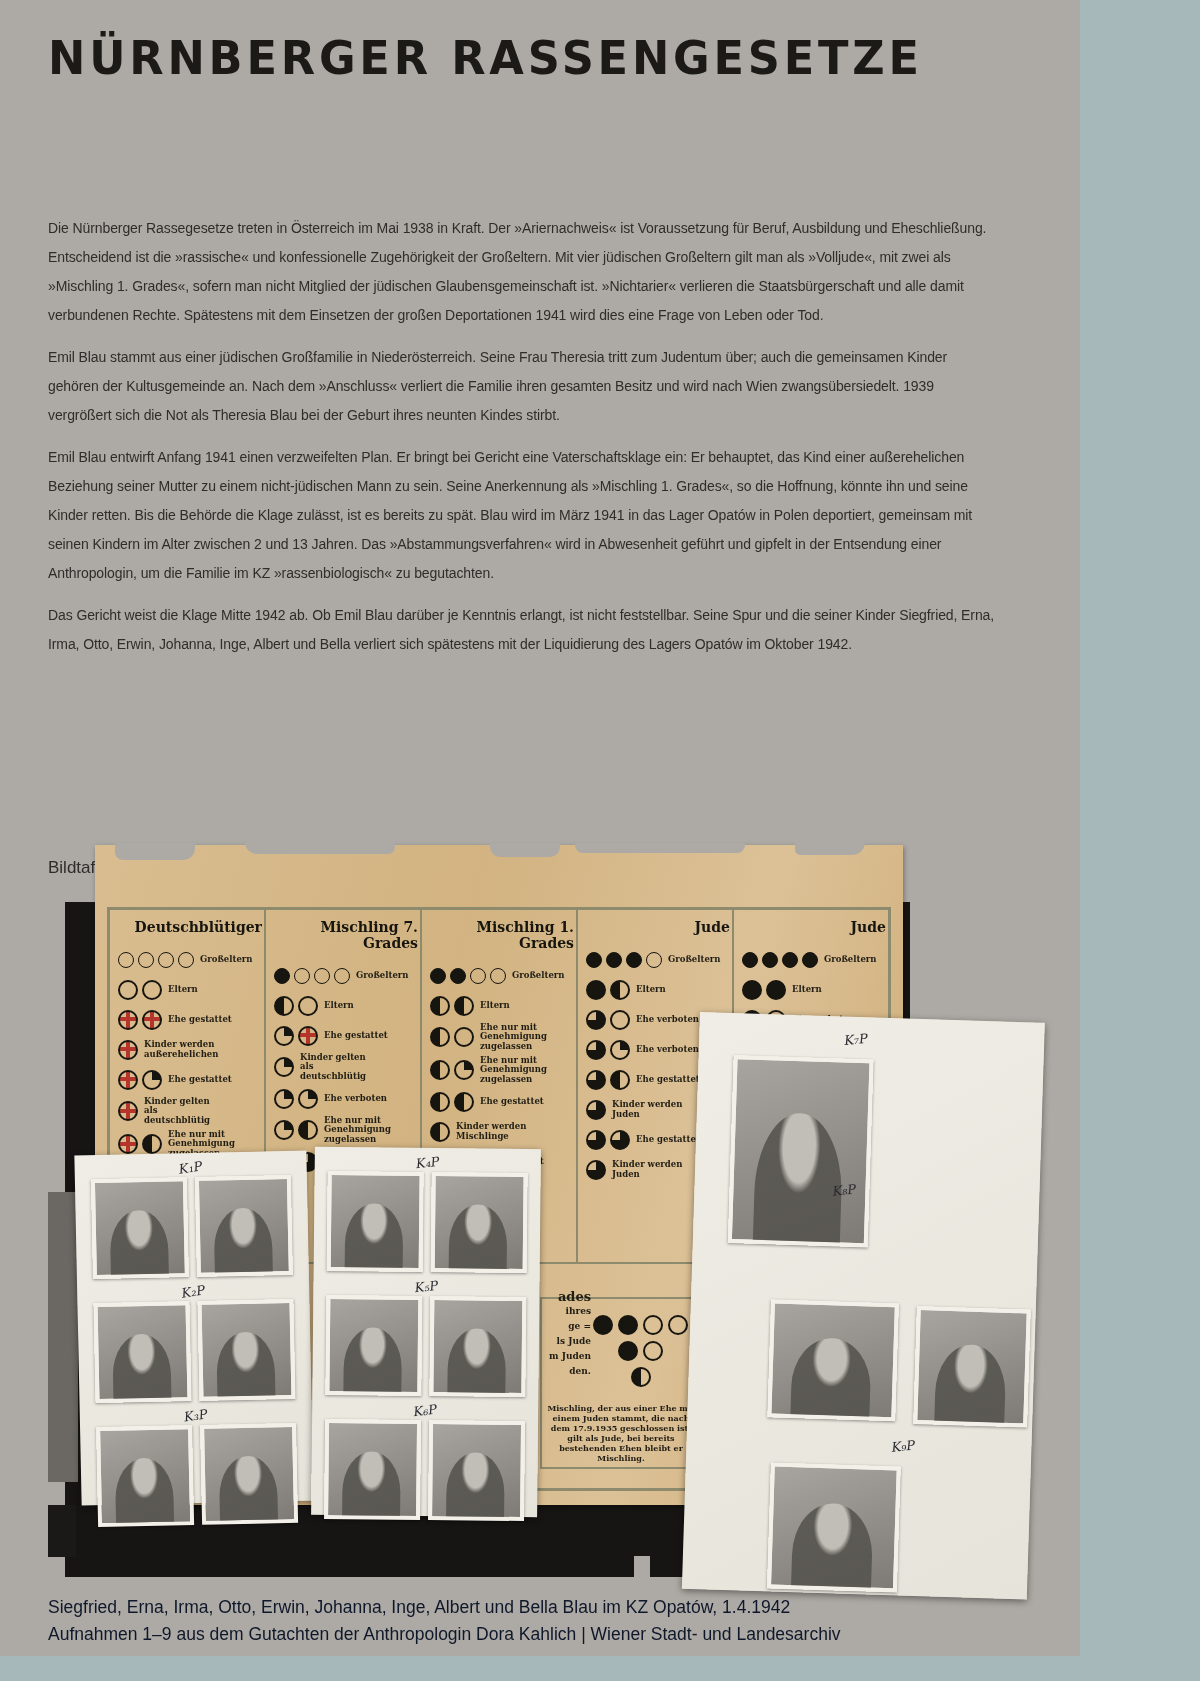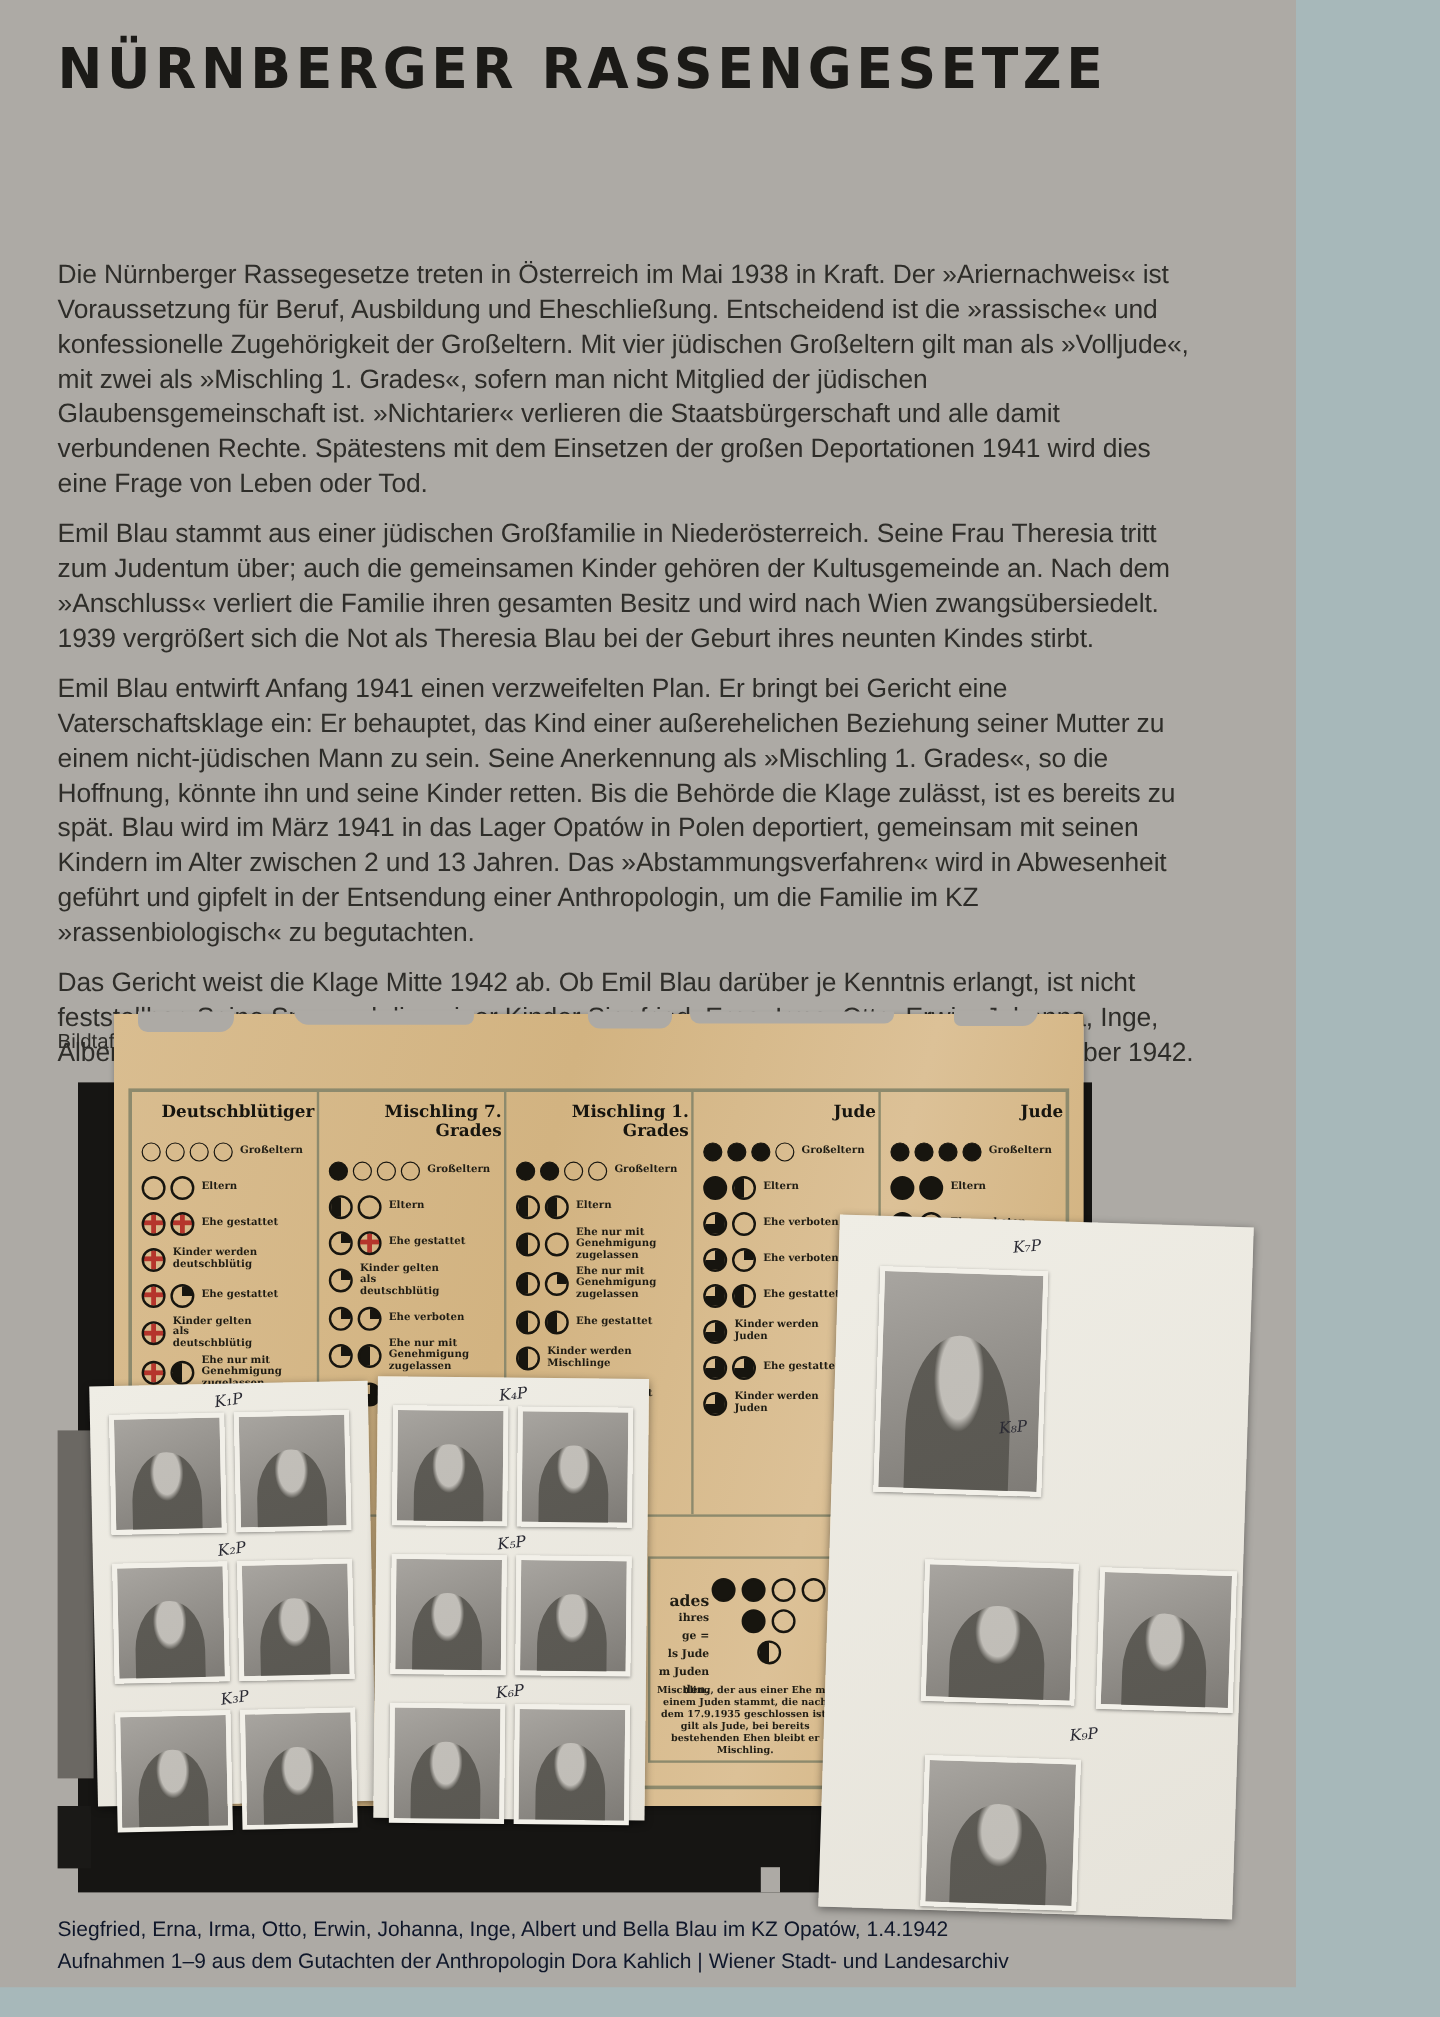--- a/index.html
+++ b/index.html
@@ -6,21 +6,21 @@
   .canvas{position:relative;width:1200px;height:1681px;background:#adaaa5;overflow:hidden;
           font-family:"Liberation Sans",sans-serif;color:#2b2a27;}
   .strip-right{position:absolute;left:1080px;top:0;width:120px;height:1681px;background:#a7b8ba;}
   .strip-bottom{position:absolute;left:0;top:1656px;width:1200px;height:25px;background:#a7b8ba;}
 
   h1.title{position:absolute;left:48px;top:30px;margin:0;font-family:"DejaVu Sans","Liberation Sans",sans-serif;
            font-weight:bold;font-size:47px;letter-spacing:4px;color:#1b1a17;
            transform:scaleX(.95);transform-origin:left top;white-space:nowrap;}
 
   .bodytext{position:absolute;left:48px;top:214px;width:948px;}
-  .bodytext p{margin:0 0 13px 0;font-size:22px;line-height:29px;letter-spacing:-0.1px;color:#2e2d29;}
+  .bodytext p{margin:0 0 13px 0;font-size:14px;line-height:29px;letter-spacing:-0.1px;color:#2e2d29;}
 
   .caption-top{position:absolute;left:48px;top:858px;font-size:17px;color:#2e2d29;}
   .caption-bottom{position:absolute;left:48px;top:1594px;font-size:17.5px;line-height:27px;color:#0f172a;}
 
   
   .board{position:absolute;left:65px;top:902px;width:845px;height:675px;background:#161513;}
   .board-notch{position:absolute;left:634px;top:1556px;width:16px;height:21px;background:#adaaa5;}
   .shadow-block{position:absolute;left:48px;top:1192px;width:30px;height:290px;background:#6b6863;}
   .shadow-block2{position:absolute;left:48px;top:1505px;width:28px;height:52px;background:#1a1917;}
 
@@ -53,21 +53,21 @@
   .pc-w{background:transparent;}
   .pc-q1{background:linear-gradient(135deg,#17150f 29%,rgba(0,0,0,0) 29%);
          background:conic-gradient(#17150f 0 25%,rgba(0,0,0,0) 25%);}
   .pc-q2{background:linear-gradient(90deg,#17150f 50%,rgba(0,0,0,0) 50%);}
   .pc-q3{background:linear-gradient(315deg,#17150f 71%,rgba(0,0,0,0) 71%);
          background:conic-gradient(#17150f 0 75%,rgba(0,0,0,0) 75%);}
   .pc-rc{background:linear-gradient(#b5352c,#b5352c) 50% 50%/100% 28% no-repeat,
                     linear-gradient(#b5352c,#b5352c) 50% 50%/28% 100% no-repeat;}
 
   .misch-frame{position:absolute;left:445px;top:452px;width:160px;height:168px;border:2px solid #8d8a6d;}
-  .frag-stack{position:absolute;left:450px;top:482px;width:46px;text-align:right;
+  .frag-stack{position:absolute;left:450px;top:444px;width:46px;text-align:right;
           font-family:"DejaVu Serif","Liberation Serif",serif;font-weight:bold;font-size:9px;
           line-height:15px;color:#201d14;}
   .frag-stack .frag:first-child{font-size:13px;}
   .bottom-diagram{position:absolute;left:498px;top:470px;}
   .dgrow{display:flex;gap:5px;justify-content:center;margin-bottom:6px;}
   .misch-note{position:absolute;left:452px;top:558px;width:148px;text-align:center;
           font-family:"DejaVu Serif","Liberation Serif",serif;font-weight:bold;font-size:8px;
           line-height:1.25;color:#201d14;}
   .law-col{position:absolute;left:618px;top:462px;width:170px;
           font-family:"DejaVu Serif","Liberation Serif",serif;color:#17150f;}
@@ -154,21 +154,21 @@
               <div class="pcircles">
                 <span class="pc pc-rc"></span>
                 <span class="pc pc-rc"></span>
               </div>
               <div class="plabel">Ehe gestattet</div>
             </div>
             <div class="prow">
               <div class="pcircles">
                 <span class="pc pc-rc"></span>
               </div>
-              <div class="plabel">Kinder werden deutschblütig</div>
+              <div class="plabel">Kinder werden außerehelichen</div>
             </div>
             <div class="prow">
               <div class="pcircles">
                 <span class="pc pc-rc"></span>
                 <span class="pc pc-q1"></span>
               </div>
               <div class="plabel">Ehe gestattet</div>
             </div>
             <div class="prow">
               <div class="pcircles">

